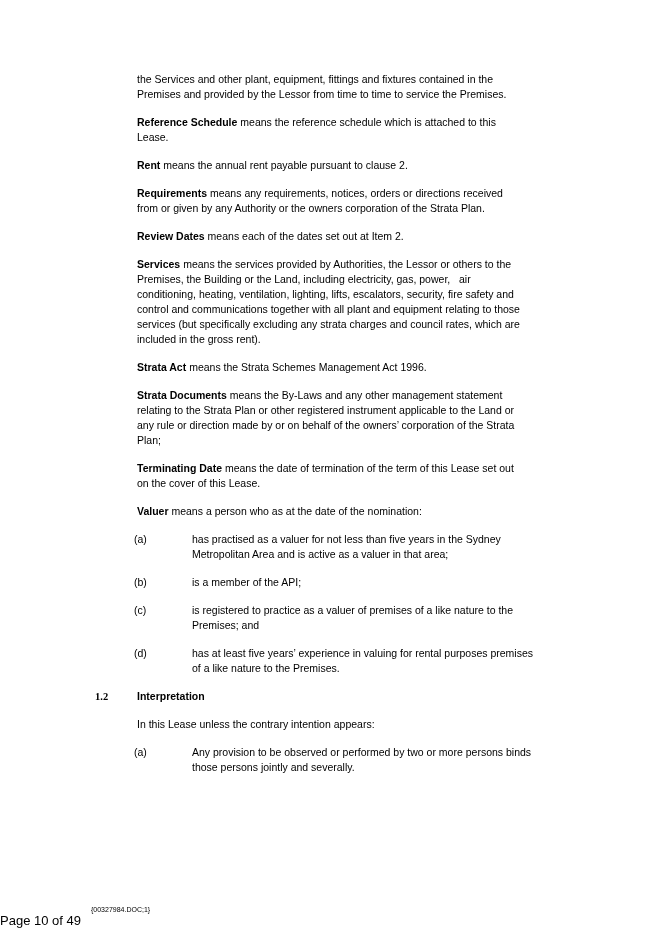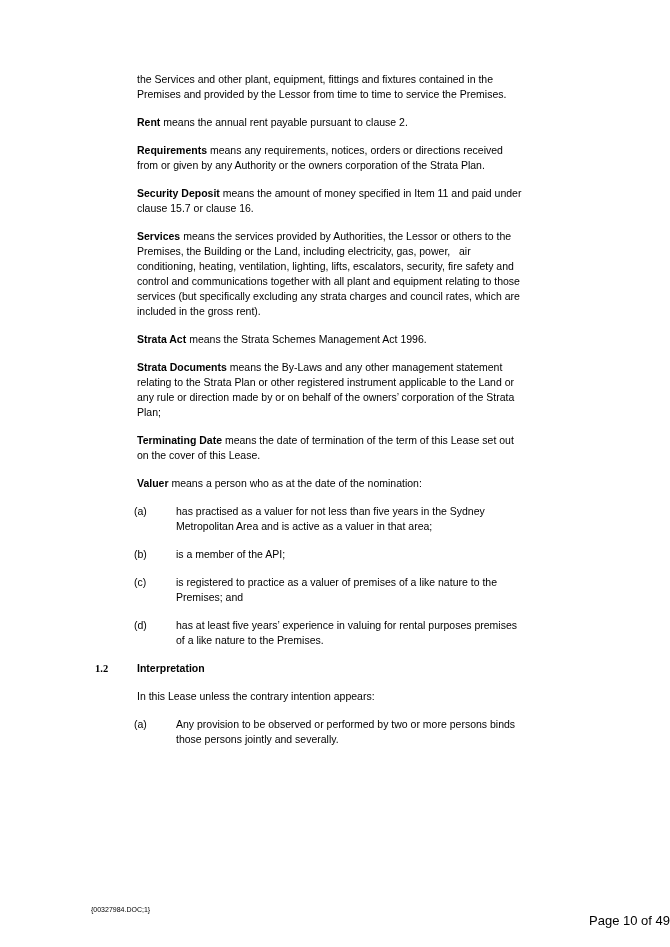--- a/index.html
+++ b/index.html
@@ -35,20 +35,21 @@
     display: flex;
     margin: 0 0 13px 0;
   }
   .clause-item .marker {
     flex: 0 0 42px;
     margin-left: -3px;
   }
   .clause-item .item-text {
     flex: 1;
     white-space: pre-wrap;
+    margin-left: 16px;
   }
   .section-heading {
     position: relative;
     font-weight: bold;
     margin: 0 0 13px 0;
   }
   .section-heading .clause-number {
     position: absolute;
     left: -42px;
     top: 0;
@@ -59,43 +60,44 @@
     left: 91px;
     top: 905px;
     font-size: 7px;
     line-height: 9px;
   }
   .footer-page {
     position: absolute;
     left: 0;
     top: 913px;
     width: 670px;
-    text-align: right;
+    text-align: left;
     font-size: 13px;
     line-height: 16px;
   }
 </style>
 </head>
 <body>
 
 <div class="page">
   <div class="content">
 
     <p class="para">the Services and other plant, equipment, fittings and fixtures contained in the
 Premises and provided by the Lessor from time to time to service the Premises.</p>
 
+    <p class="para"><span class="term">Reference Schedule</span><span> means the reference schedule which is attached to this
+Lease.</span></p>
 
     <p class="para"><span class="term">Rent</span><span> means the annual rent payable pursuant to clause 2.</span></p>
 
     <p class="para"><span class="term">Requirements</span><span> means any requirements, notices, orders or directions received
 from or given by any Authority or the owners corporation of the Strata Plan.</span></p>
 
+    <p class="para"><span class="term">Review Dates</span><span> means each of the dates set out at Item 2.</span></p>
 
-    <p class="para"><span class="term">Security Deposit</span><span> means the amount of money specified in Item 11 and paid under
-clause 15.7 or clause 16.</span></p>
 
     <p class="para"><span class="term">Services</span><span> means the services provided by Authorities, the Lessor or others to the
 Premises, the Building or the Land, including electricity, gas, power,   air
 conditioning, heating, ventilation, lighting, lifts, escalators, security, fire safety and
 control and communications together with all plant and equipment relating to those
 services (but specifically excluding any strata charges and council rates, which are
 included in the gross rent).</span></p>
 
     <p class="para"><span class="term">Strata Act</span><span> means the Strata Schemes Management Act 1996.</span></p>
 

